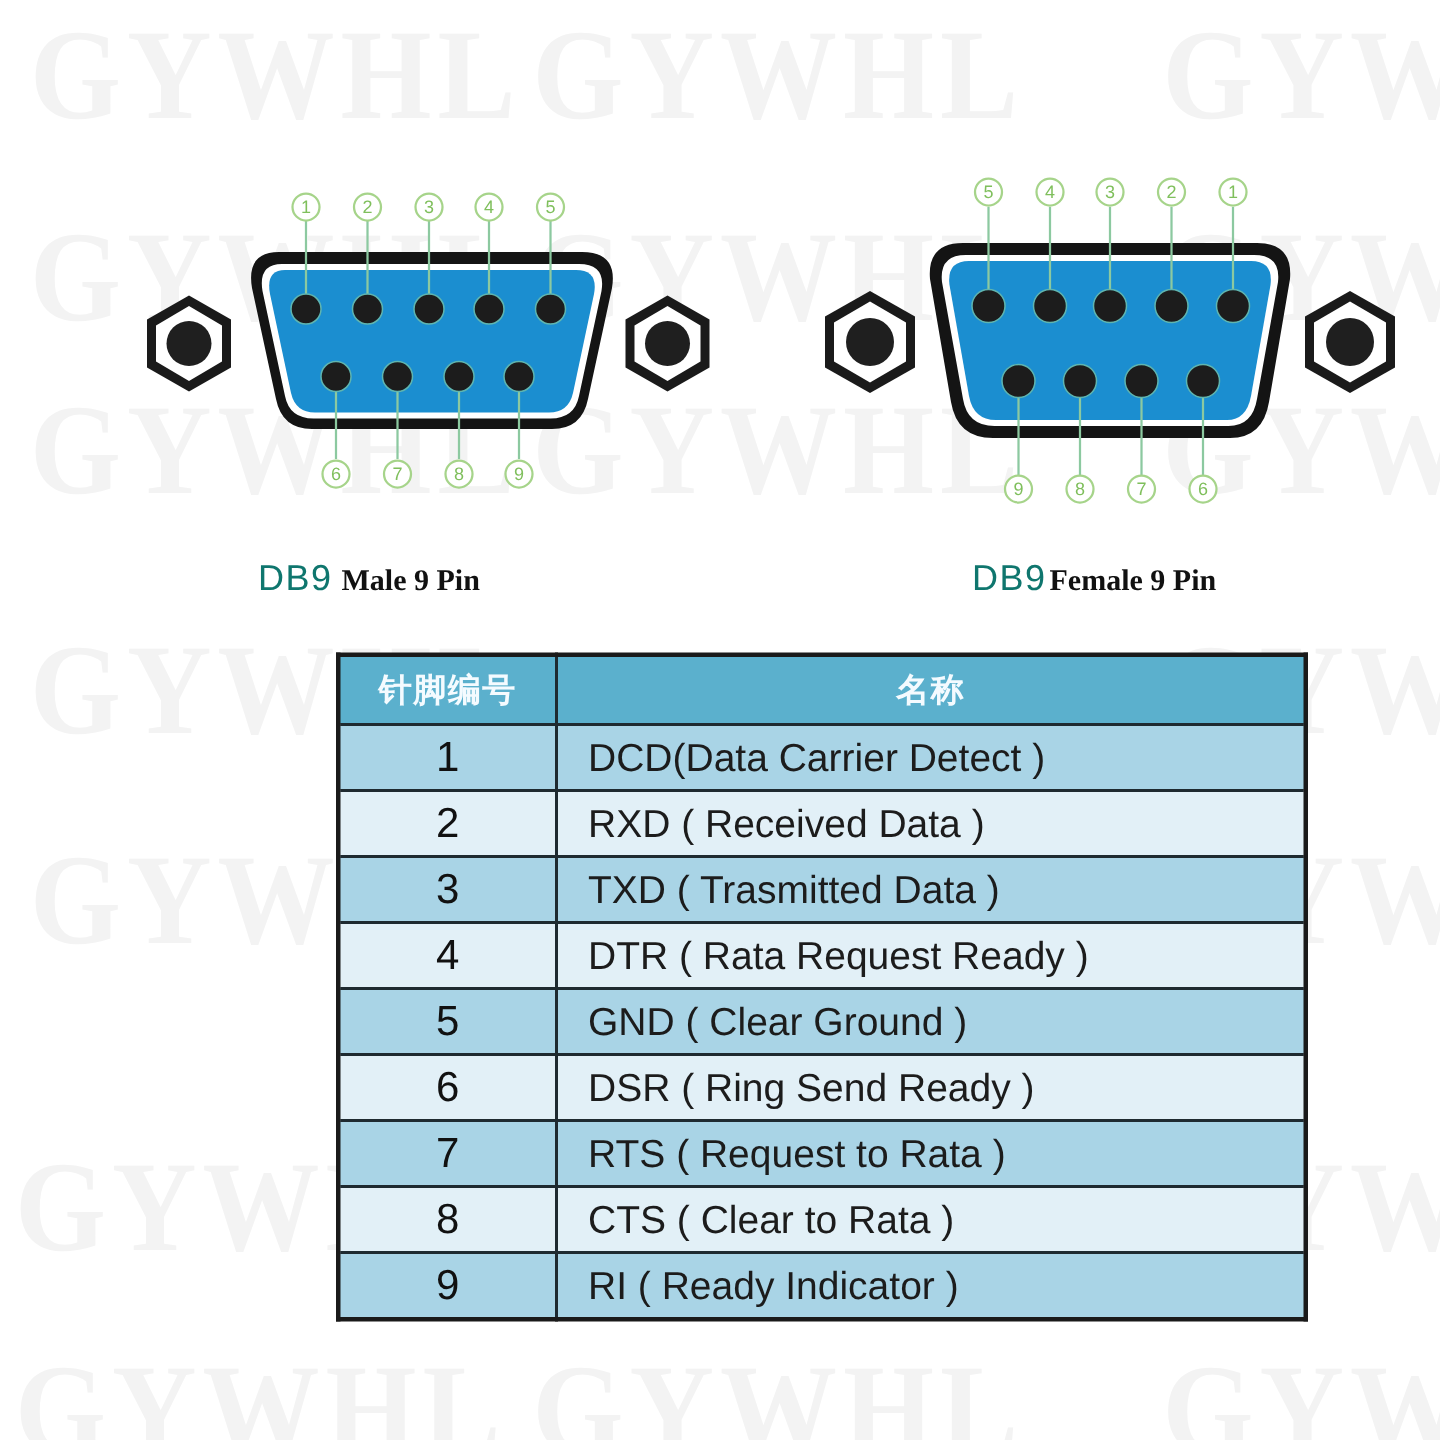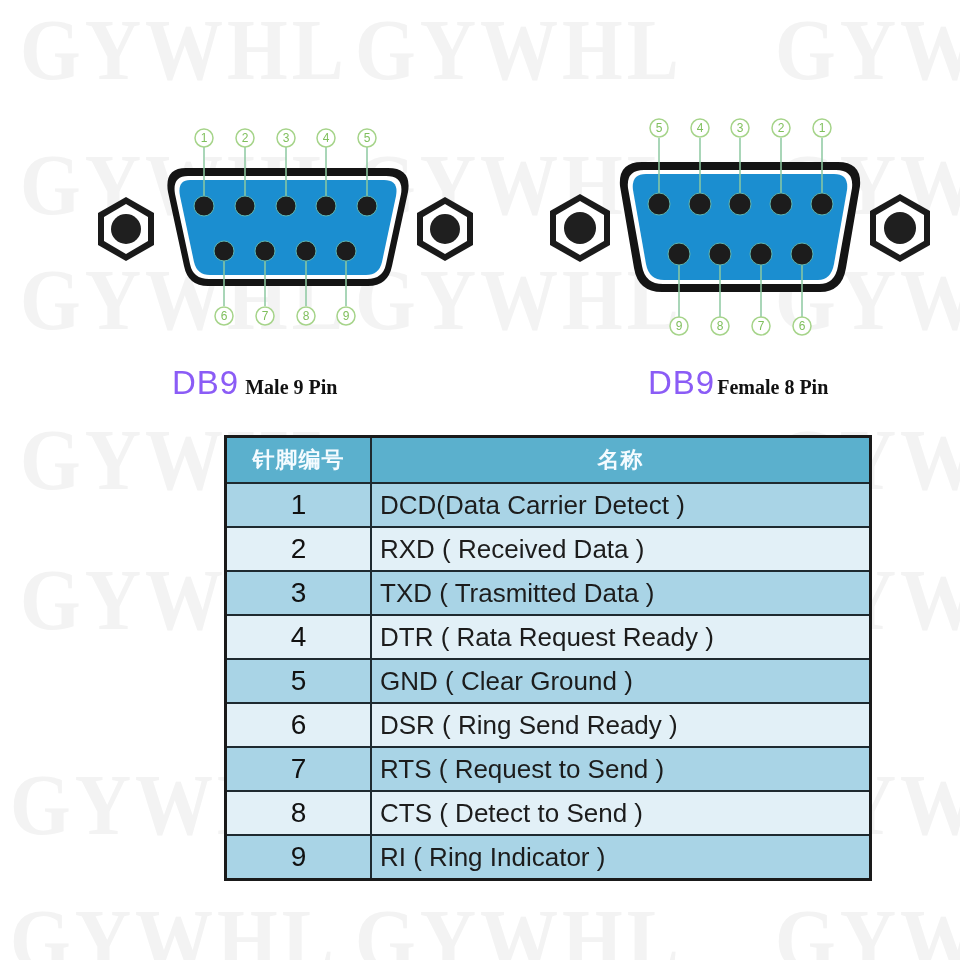--- a/index.html
+++ b/index.html
@@ -12,41 +12,41 @@
     position:absolute; font-family:"Liberation Serif", serif; font-weight:bold;
     font-size:78px; color:#f3f3f3; letter-spacing:4px; white-space:nowrap;
     transform:scaleY(1.1); z-index:0; user-select:none;
   }
   svg.conn { position:absolute; z-index:1; }
   .caption {
     position:absolute; z-index:2; white-space:nowrap; color:#111;
     display:flex; align-items:baseline;
   }
   .caption .db {
-    font-family:"Liberation Sans", sans-serif; font-size:33px; font-weight:normal;
-    color:#8b5cf6; letter-spacing:1px;
+    font-family:"Liberation Sans", sans-serif; font-size:24px; font-weight:normal;
+    color:#0f766e; letter-spacing:1px;
   }
   .caption .rest {
     font-family:"Liberation Serif", serif; font-size:20px; font-weight:bold; color:#111;
     margin-left:6px;
     margin-top:24px;
   }
   table.pins {
     position:absolute; left:224px; top:435px; width:648px; z-index:2;
     border-collapse:collapse; border:3px solid #1a1a1a;
   }
   table.pins th, table.pins td {
     border:2px solid #1e2a30; height:42px; padding:0;
   }
   table.pins th {
     background:#5bb0cd; color:#f4fbff; font-size:22px; font-weight:bold; height:44px;
     letter-spacing:1px;
   }
   table.pins td.num { width:143px; text-align:center; font-size:28px; color:#111; }
-  table.pins td.name { text-align:left; padding-left:8px; font-size:26px; color:#1c1c1c; }
+  table.pins td.name { text-align:left; padding-left:20px; font-size:26px; color:#1c1c1c; }
   table.pins tr.odd td { background:#a9d4e6; }
   table.pins tr.even td { background:#e2f0f7; }
 </style>
 </head>
 <body>
 
 <div class="wm" style="left:20px;top:5px;">GYWHL</div>
 <div class="wm" style="left:355px;top:5px;">GYWHL</div>
 <div class="wm" style="left:775px;top:5px;">GYWHL</div>
 <div class="wm" style="left:20px;top:140px;">GYWHL</div>
@@ -188,21 +188,21 @@
     <text x="241" y="22">2</text>
     <text x="282" y="22">1</text>
     <text x="139" y="220">9</text>
     <text x="180" y="220">8</text>
     <text x="221" y="220">7</text>
     <text x="262" y="220">6</text>
   </g>
 </svg>
 <div class="caption" style="left:648px;top:352px;">
   <span class="db">DB9</span>
-  <span class="rest" style="margin-left:2px;">Female 8 Pin</span>
+  <span class="rest" style="margin-left:2px;">Female 9 Pin</span>
 </div>
 
 <table class="pins">
   <thead>
     <tr>
       <th>针脚编号</th>
       <th>名称</th>
     </tr>
   </thead>
   <tbody>
@@ -225,24 +225,24 @@
     <tr class="odd">
       <td class="num">5</td>
       <td class="name">GND ( Clear Ground )</td>
     </tr>
     <tr class="even">
       <td class="num">6</td>
       <td class="name">DSR ( Ring Send Ready )</td>
     </tr>
     <tr class="odd">
       <td class="num">7</td>
-      <td class="name">RTS ( Request to Send )</td>
+      <td class="name">RTS ( Request to Rata )</td>
     </tr>
     <tr class="even">
       <td class="num">8</td>
-      <td class="name">CTS ( Detect to Send )</td>
+      <td class="name">CTS ( Clear to Rata )</td>
     </tr>
     <tr class="odd">
       <td class="num">9</td>
-      <td class="name">RI ( Ring Indicator )</td>
+      <td class="name">RI ( Ready Indicator )</td>
     </tr>
   </tbody>
 </table>
 
 </body></html>

